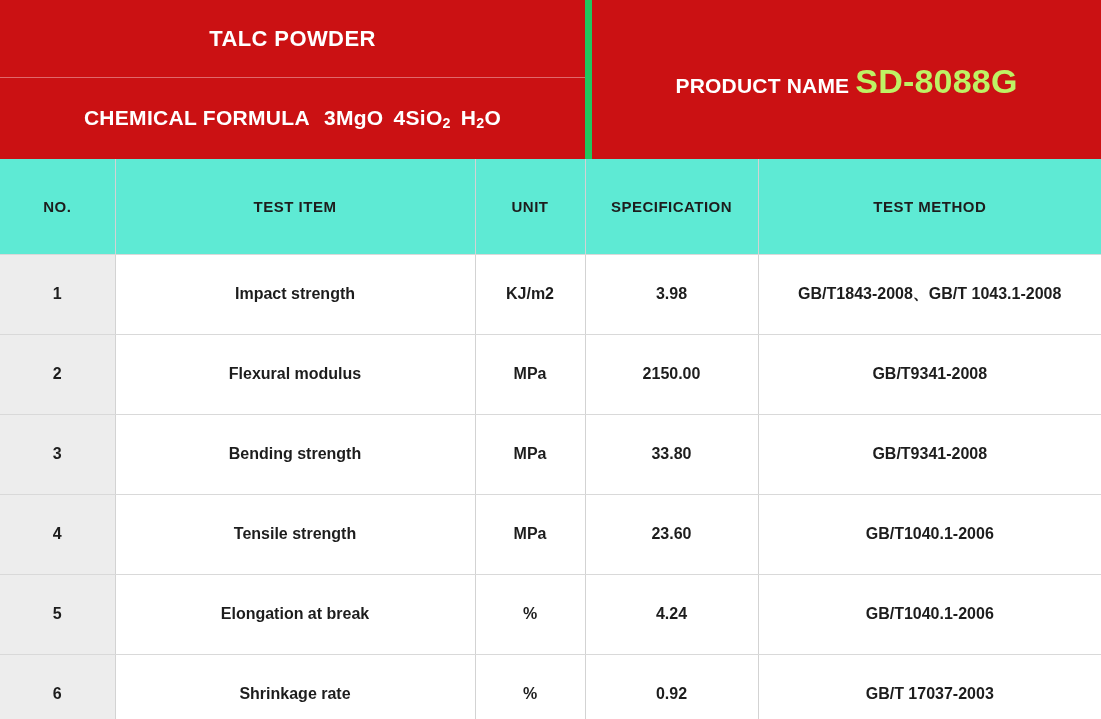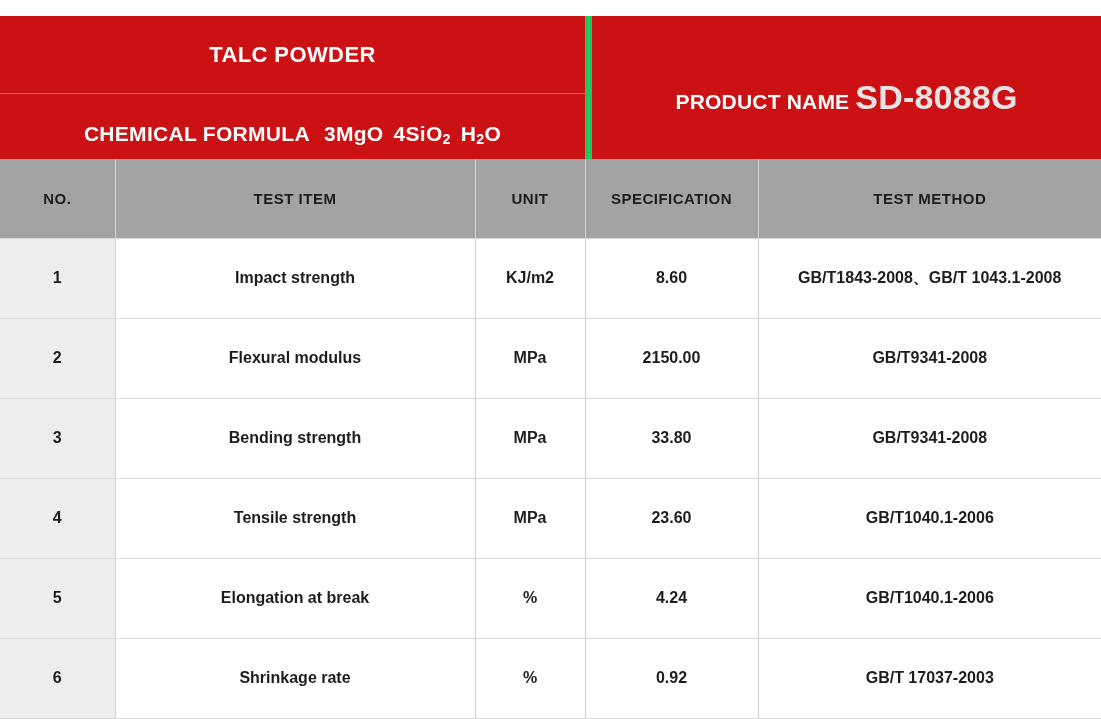--- a/index.html
+++ b/index.html
@@ -15,21 +15,21 @@
   #page {
     position: relative;
     width: 1101px;
     height: 719px;
     background: #ffffff;
   }
 
   
   .banner {
     position: absolute;
-    left: 0; top: 16px;
+    left: 0; top: 0;
     width: 1101px;
     height: 159px;
     display: flex;
   }
 
   .banner-left {
     width: 585px;
     height: 159px;
     background: #CB1113;
     display: flex;
@@ -93,21 +93,21 @@
   }
 
   .pname-label {
     color: #ffffff;
     font-size: 21px;
     font-weight: bold;
     letter-spacing: 0.2px;
   }
 
   .pname-value {
-    color: #e5e5e5;
+    color: #bef264;
     font-size: 34px;
     font-weight: bold;
     letter-spacing: 0.2px;
     margin-left: 6px;
   }
 
   
   .spec-table {
     position: absolute;
     left: 0;
@@ -129,24 +129,24 @@
     border-bottom: 1px solid #D9D9D9;
     text-align: center;
     vertical-align: middle;
     color: #1d1d1d;
     font-weight: bold;
   }
   .spec-table th:last-child,
   .spec-table td:last-child { border-right: none; }
 
   .spec-table thead th {
-    height: 79px;
+    height: 95px;
     font-size: 15px;
     letter-spacing: 0.5px;
-    background: #a3a3a3;
+    background: #5eead4;
     margin-top: 16px;
   }
 
   .spec-table tbody td {
     height: 80px;
     font-size: 16px;
   }
 
   
   .col-no {
@@ -204,21 +204,21 @@
         <th>UNIT</th>
         <th>SPECIFICATION</th>
         <th>TEST METHOD</th>
       </tr>
     </thead>
     <tbody>
       <tr>
         <td class="col-no cell-no">1</td>
         <td class="cell-item">Impact strength</td>
         <td class="cell-unit">KJ/m2</td>
-        <td class="cell-spec">8.60</td>
+        <td class="cell-spec">3.98</td>
         <td class="cell-method">GB/T1843-2008、GB/T 1043.1-2008</td>
       </tr>
       <tr>
         <td class="col-no cell-no">2</td>
         <td class="cell-item">Flexural modulus</td>
         <td class="cell-unit">MPa</td>
         <td class="cell-spec">2150.00</td>
         <td class="cell-method">GB/T9341-2008</td>
       </tr>
       <tr>

